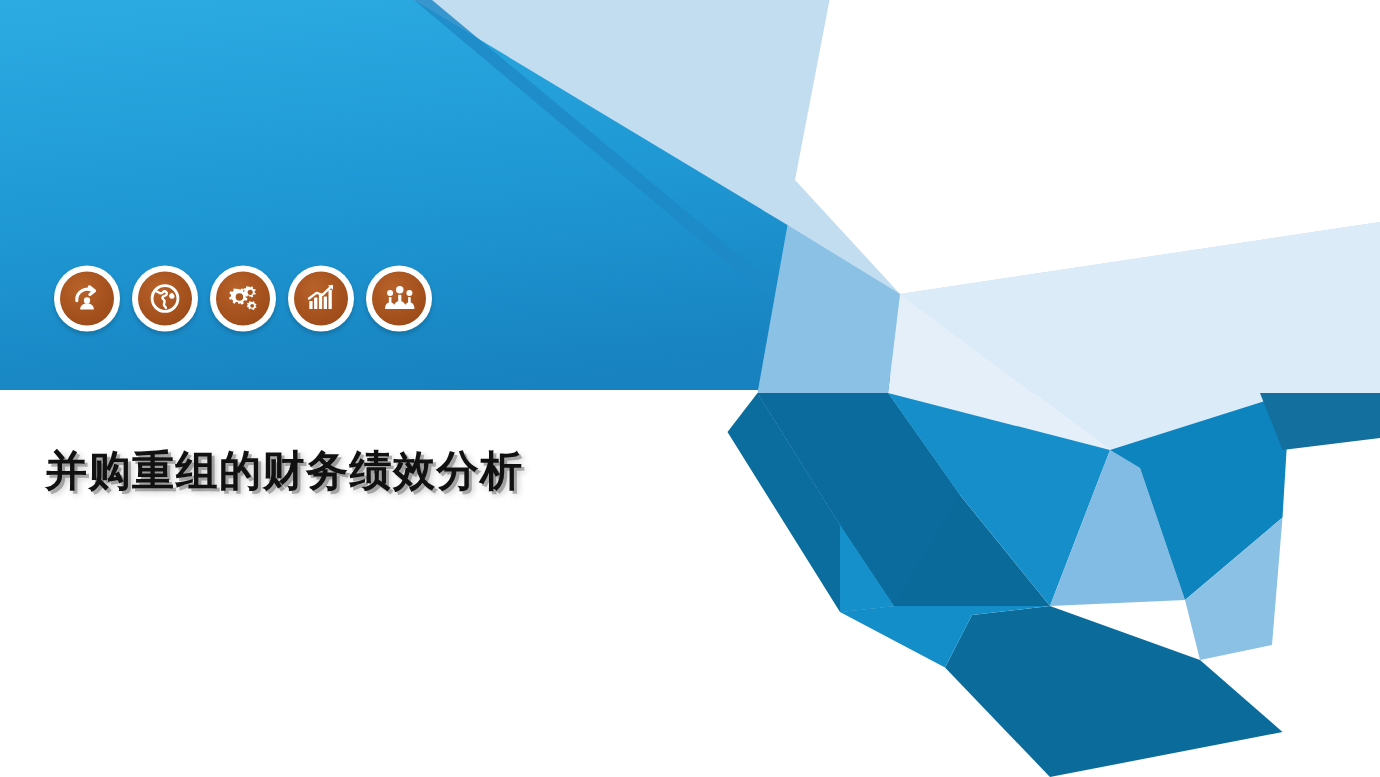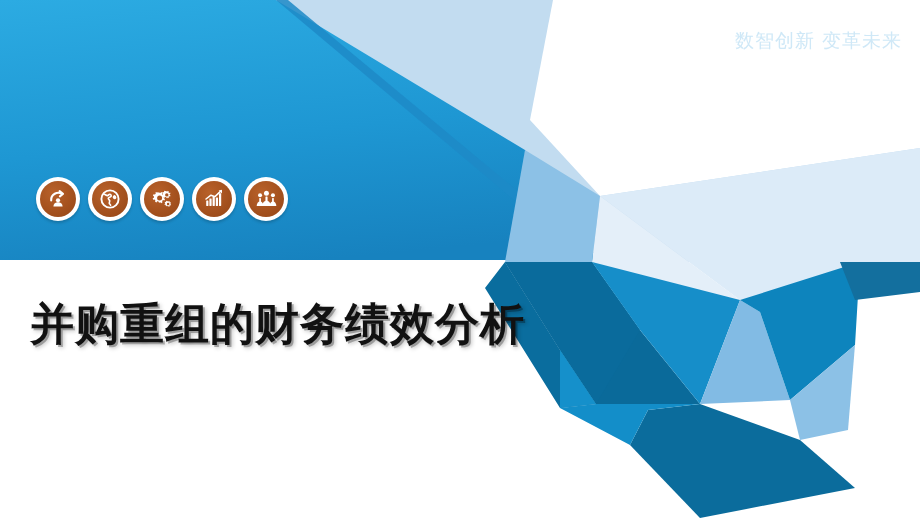--- a/index.html
+++ b/index.html
@@ -66,21 +66,21 @@
     display: flex;
     align-items: center;
     justify-content: center;
   }
   .icon-disc svg { display: block; }
   
   .title {
     position: absolute;
     left: 30px;
     top: 295px;
-    font-size: 44px;
+    font-size: 28px;
     font-weight: bold;
     color: #111111;
     letter-spacing: 1px;
     font-family: "DejaVu Sans", "Liberation Sans", sans-serif;
     text-shadow: 2px 2px 0 rgba(0,0,0,0.28), 3px 3px 4px rgba(0,0,0,0.22);
     white-space: nowrap;
   }
 </style>
 </head>
 <body>
@@ -150,21 +150,20 @@
 
     <polygon points="700,404 800,440 855,488 700,518 630,445 648,410" fill="#0b6c9c"></polygon>
 
     <polygon points="596,404 700,404 648,410 630,445 560,408" fill="#138ec9"></polygon>
 
     <polygon points="560,350 596,404 560,408" fill="#1590cb"></polygon>
 
     <polygon points="485,288 560,408 540,412 470,292" fill="#0e79ae" opacity="0.0"></polygon>
   </svg>
 
-  <div class="tagline">数智创新  变革未来</div>
 
   <div class="icon-row">
 
     <div class="icon-badge">
       <span class="icon-disc">
         <svg width="24" height="24" viewBox="0 0 24 24" fill="none">
           <path d="M5.2 13.4a7 7 0 0 1 11.1-6.2" stroke="#fff" stroke-width="2.1" stroke-linecap="round" fill="none"></path>
           <path d="M13.6 4.2l3.4 2.6-3.1 2.6" stroke="#fff" stroke-width="2.1" stroke-linecap="round" stroke-linejoin="round" fill="none"></path>
           <circle cx="12" cy="13.3" r="2.1" fill="#fff"></circle>
           <path d="M7.4 19.4c0-2.6 2.1-4.2 4.6-4.2s4.6 1.6 4.6 4.2z" fill="#fff"></path>

